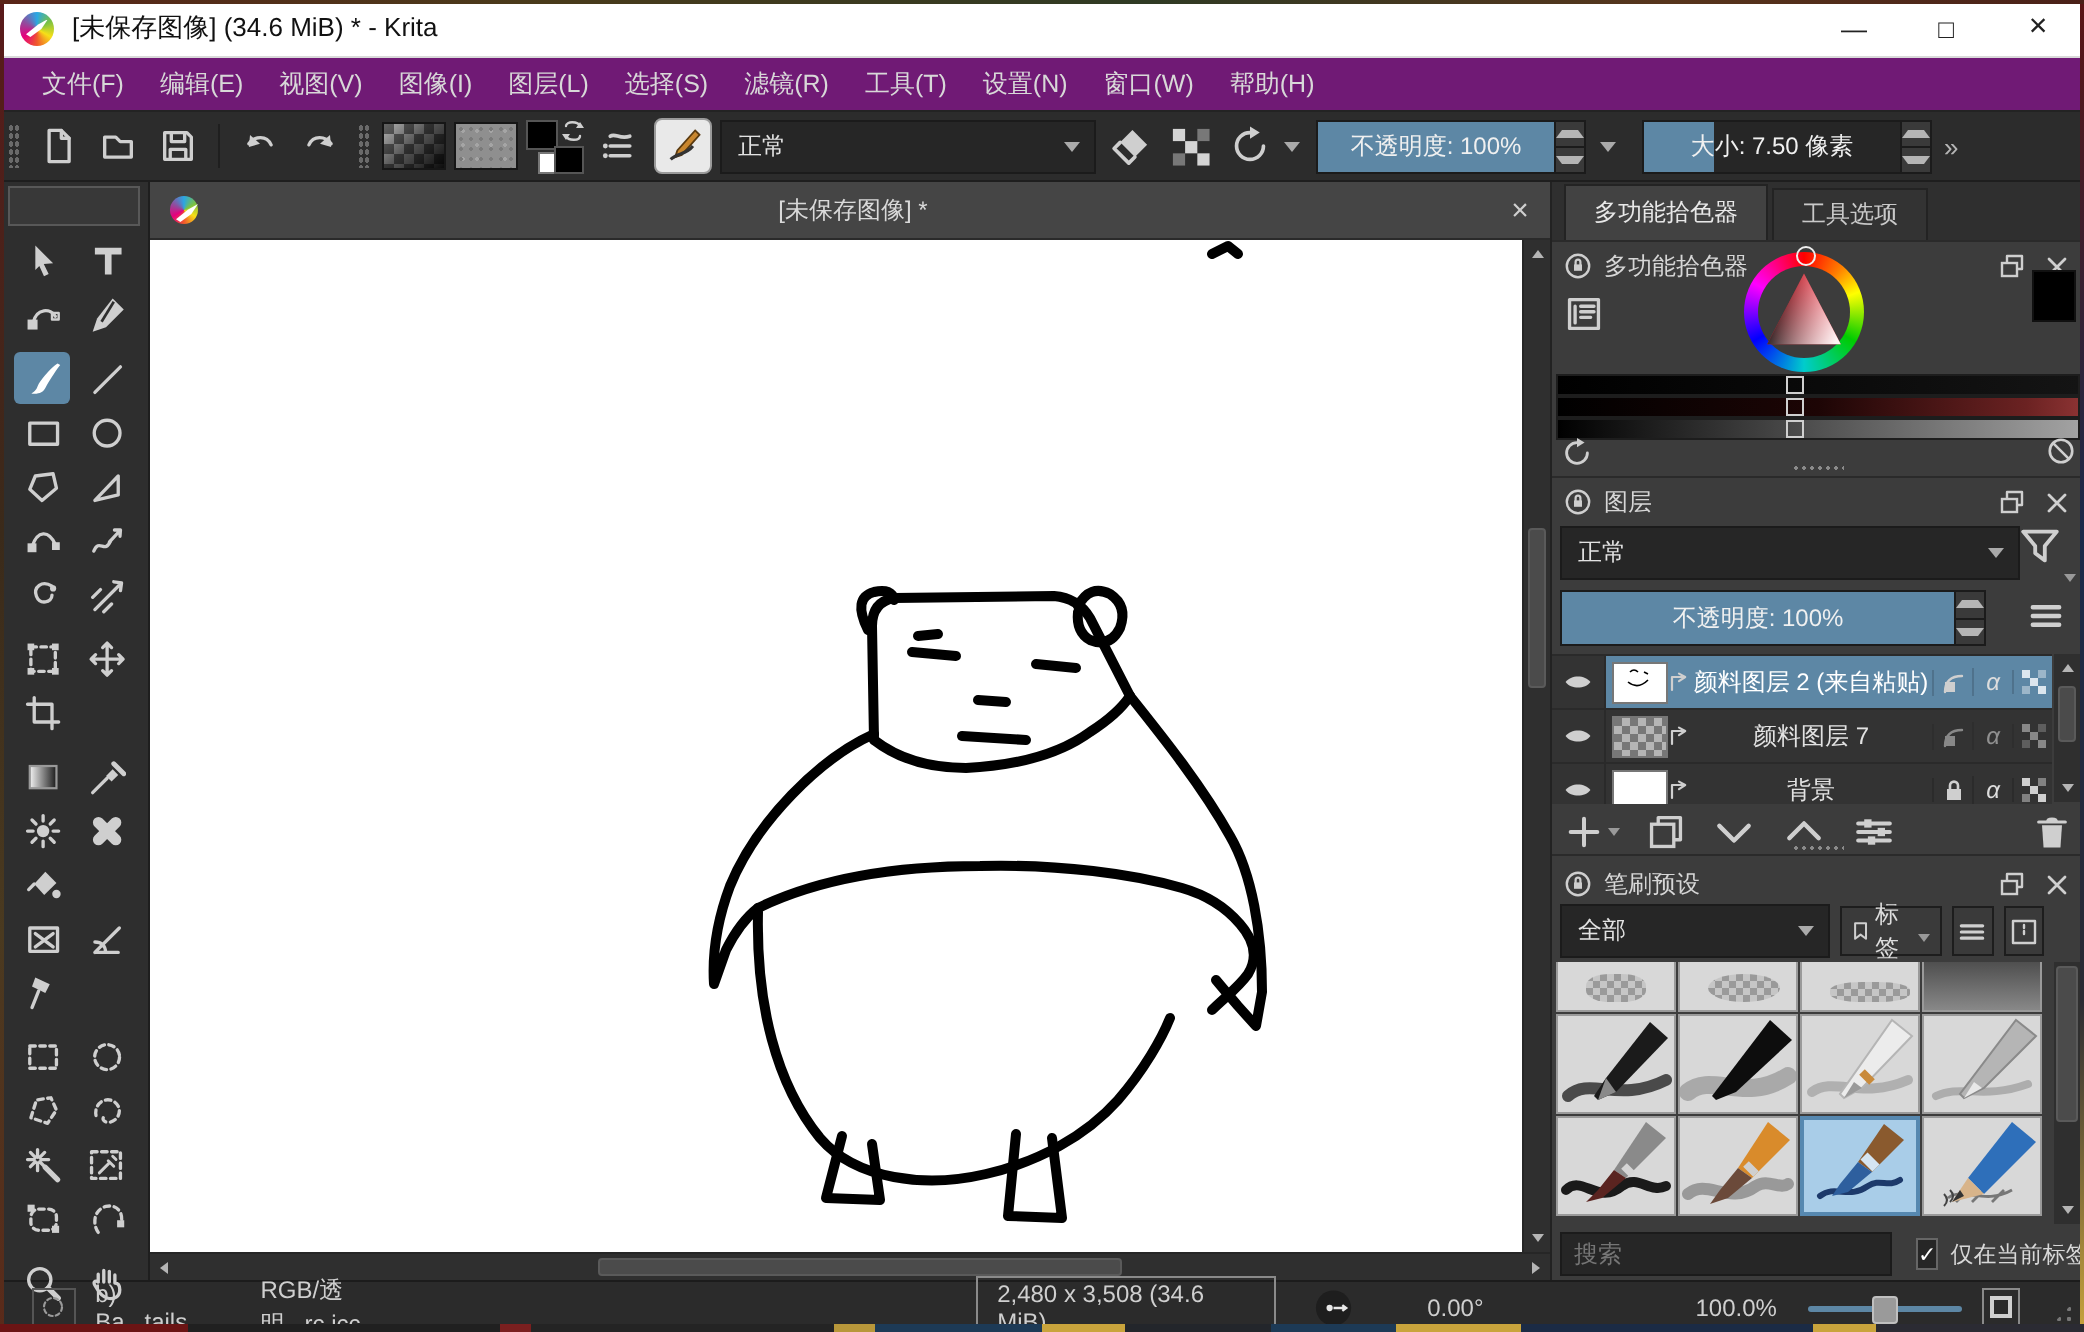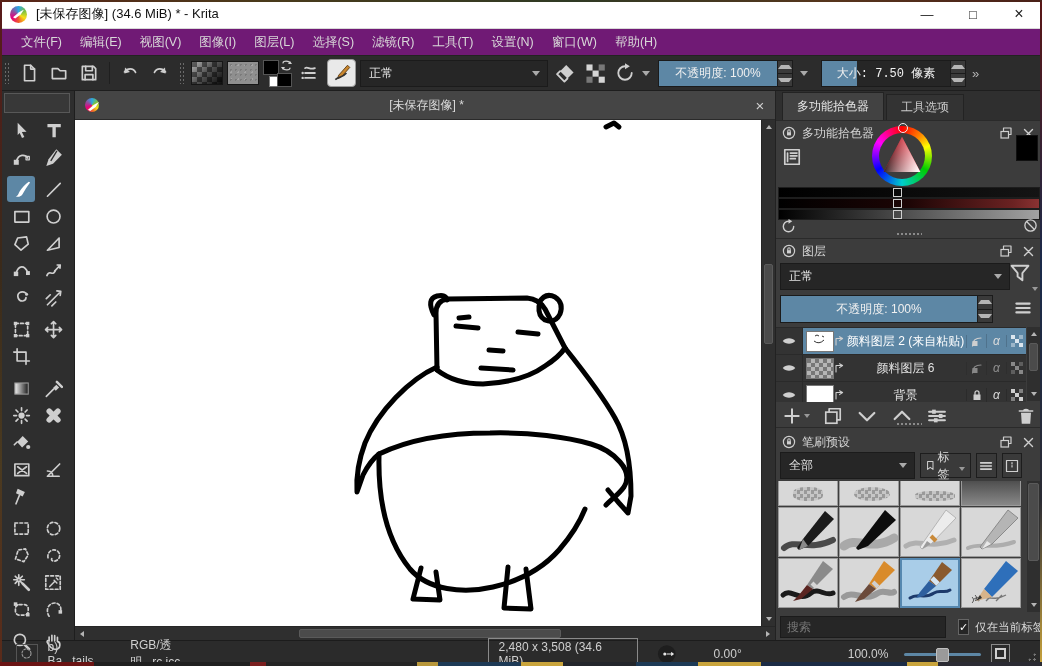--- a/index.html
+++ b/index.html
@@ -296,21 +296,21 @@
       <div class="spin">
           <div>
             <div class="tri-u"></div>
           </div>
           <div>
             <div class="tri-d"></div>
           </div>
         </div>
     </div>
     <div class="caret" style="margin:0 3px;"></div>
-    <div class="r" style="margin-left:6px;font-family:Liberation Mono, monospace;">
+    <div class="r" style="margin-left:6px;">
       <div class="slider" style="width:128px;">
         <div class="fill" style="width:27%;"></div>
           <span>大小: 7.50 像素</span>
       </div>
       <div class="spin">
           <div>
             <div class="tri-u"></div>
           </div>
           <div>
             <div class="tri-d"></div>
@@ -789,21 +789,21 @@
             <div class="leye">
                 <svg width="16" height="16" viewBox="0 0 18 18">
                   <path class="fi" d="M2 9 C5 4.8 13 4.8 16 9 C13 13.2 5 13.2 2 9 Z"></path>
                 </svg>
               </div>
             <div class="lrest">
               <div class="lthumb lchk"></div>
               <svg width="11" height="11" viewBox="0 0 11 11">
                   <path class="ic" d="M2 9 V2.5 H8 M5.5 0.8 L8.6 2.5 L5.5 4.6" style="stroke-width:1.1"></path>
                 </svg>
-              <div class="lname">颜料图层 6</div>
+              <div class="lname">颜料图层 7</div>
               <div class="licon" style="opacity:.55">
                   <svg width="13" height="13" viewBox="0 0 13 13">
                     <path class="ic" d="M2.5 11 Q2.5 3 11 3" style="stroke-width:1.2"></path>
                     <rect class="fi" x="2.5" y="6" width="5" height="5"></rect>
                   </svg>
                 </div>
               <div class="licon" style="opacity:.55">α</div>
               <div class="licon" style="opacity:.55">
                   <svg width="12" height="12" viewBox="0 0 12 12">
                     <g fill="#cfcfcf">

